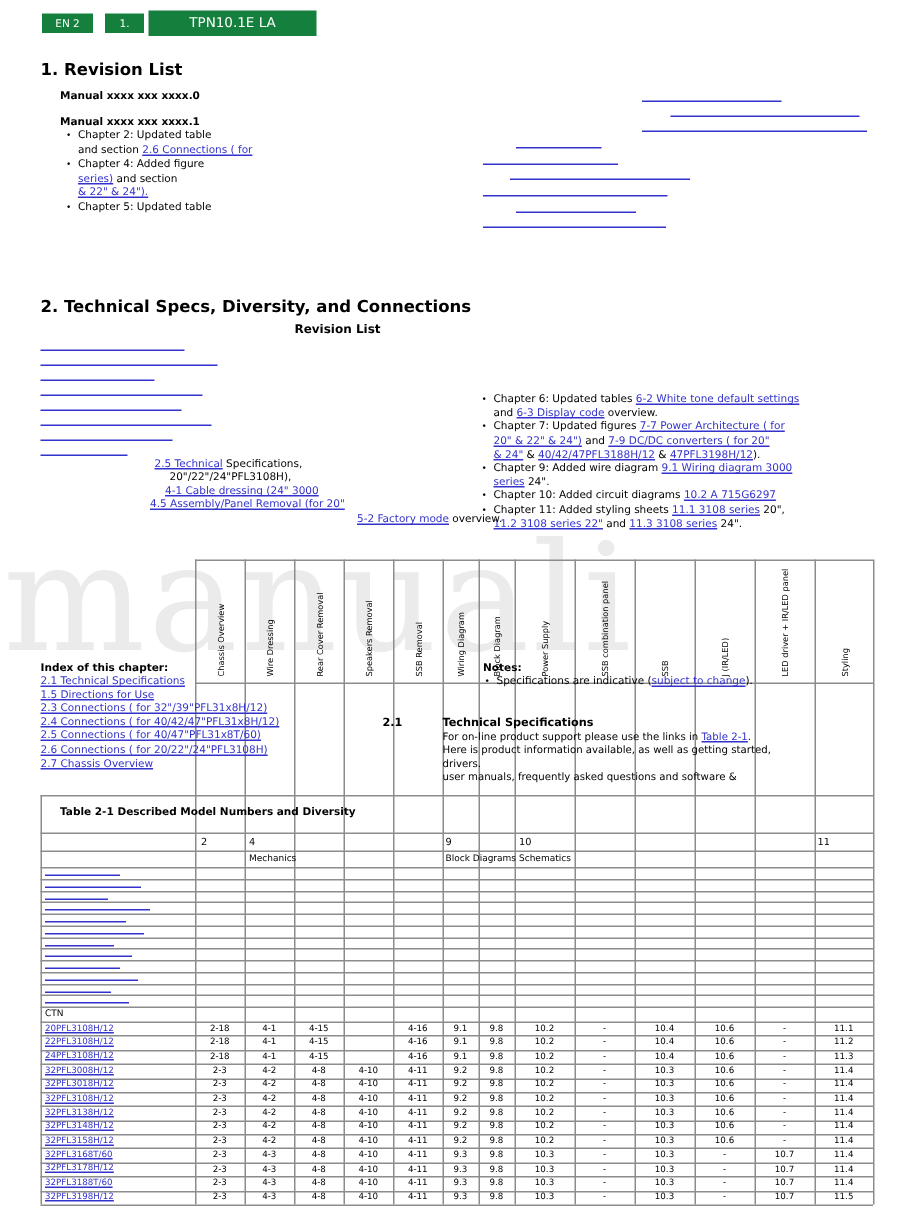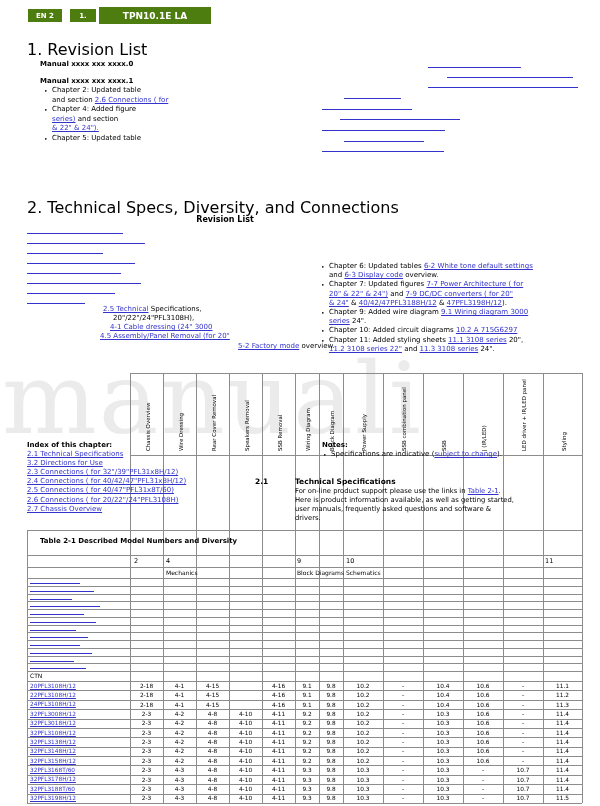--- a/index.html
+++ b/index.html
@@ -1,22 +1,22 @@
 <!DOCTYPE html>
 <html><head>
 <meta charset="utf-8">
 <style>
   *{box-sizing:border-box;margin:0;padding:0;}
   html,body{width:600px;height:806px;}
   body{position:relative;background:#fff;color:#000;overflow:hidden;
        font-family:"DejaVu Sans","Liberation Sans",sans-serif;}
   .link{color:#3333cc;text-decoration:underline;}
   .bar{position:absolute;height:0;border-bottom:1.3px solid #3333cc;z-index:3;}
-  .badge{position:absolute;background:#4d7c0f;color:#fff;display:flex;align-items:center;justify-content:center;font-weight:bold;z-index:4;}
-  .h1{position:absolute;font-weight:normal;font-size:16px;z-index:3;white-space:nowrap;}
+  .badge{position:absolute;background:#15803d;color:#fff;display:flex;align-items:center;justify-content:center;font-weight:normal;z-index:4;}
+  .h1{position:absolute;font-weight:bold;font-size:11px;z-index:3;white-space:nowrap;}
   .subtitle{position:absolute;left:140px;top:215px;width:170px;text-align:center;font-weight:bold;font-size:8px;z-index:3;}
   #revision-blocks{position:absolute;left:40px;top:60px;width:260px;z-index:3;}
   .rev-block{margin-bottom:9px;}
   .rev-heading{font-weight:bold;font-size:7px;margin-bottom:1px;}
   .rev-line{font-size:7px;line-height:9.6px;padding-left:12px;position:relative;white-space:nowrap;}
   .rev-line .bullet{position:absolute;left:4px;font-size:6px;}
   #chapter-bullets{position:absolute;left:320px;top:262px;width:266px;z-index:3;font-size:7px;line-height:9.2px;}
   .cb-line{padding-left:9px;position:relative;white-space:nowrap;}
   .cb-line .bullet{position:absolute;left:1px;font-size:6px;}
   .mid-line{position:absolute;font-size:7px;white-space:nowrap;z-index:3;}
@@ -79,43 +79,43 @@
     <div class="cb-line"><span class="link">series</span><span> 24".</span></div>
     <div class="cb-line"><span class="bullet">•</span><span>Chapter 10: Added circuit diagrams  </span><span class="link">10.2 A 715G6297</span></div>
     <div class="cb-line"><span class="bullet">•</span><span>Chapter 11: Added styling sheets  </span><span class="link">11.1 3108 series</span><span> 20",</span></div>
     <div class="cb-line"><span class="link">11.2 3108 series 22"</span><span> and </span><span class="link">11.3 3108 series</span><span> 24".</span></div>
   </div>
 
 <div id="index-block">
   <div class="heading">Index of this chapter:</div>
   <div id="index-links">
       <div class="idx-link link">2.1 Technical Specifications</div>
-      <div class="idx-link link">3.2 Directions for Use</div>
+      <div class="idx-link link">1.5 Directions for Use</div>
       <div class="idx-link link">2.3 Connections ( for 32"/39"PFL31x8H/12)</div>
       <div class="idx-link link">2.4 Connections ( for 40/42/47"PFL31x8H/12)</div>
       <div class="idx-link link">2.5 Connections ( for 40/47"PFL31x8T/60)</div>
       <div class="idx-link link">2.6 Connections ( for 20/22"/24"PFL3108H)</div>
       <div class="idx-link link">2.7 Chassis Overview</div>
     </div>
 </div>
 
 <div id="notes-block">
   <div class="heading">Notes:</div>
   <div id="note-items">
       <div class="note-line"><span class="bullet">•</span><span>Specifications are indicative (</span><span class="link">subject to change</span><span>).</span></div>
     </div>
 </div>
 
 <div class="ts-num">2.1</div>
 <div class="ts-head">Technical Specifications</div>
 <div id="techspec-paragraph">
     <div><span>For on-line product support please use the links in </span><span class="link">Table 2-1</span><span>.</span></div>
     <div><span>Here is product information available, as well as getting started,</span></div>
+    <div><span>drivers.</span></div>
     <div><span>user manuals, frequently asked questions and software &amp;</span></div>
-    <div><span>drivers.</span></div>
   </div>
 
 <div class="caption">Table 2-1 Described Model Numbers and Diversity</div>
 <div class="ctn">CTN</div>
 <div id="table-layer">
     <div class="vline" style="left: 27px; top: 530px; height: 273px;"></div>
     <div class="vline" style="left: 130px; top: 373px; height: 430px;"></div>
     <div class="vline" style="left: 163px; top: 373px; height: 430px;"></div>
     <div class="vline" style="left: 196px; top: 373px; height: 430px;"></div>
     <div class="vline" style="left: 229px; top: 373px; height: 430px;"></div>

